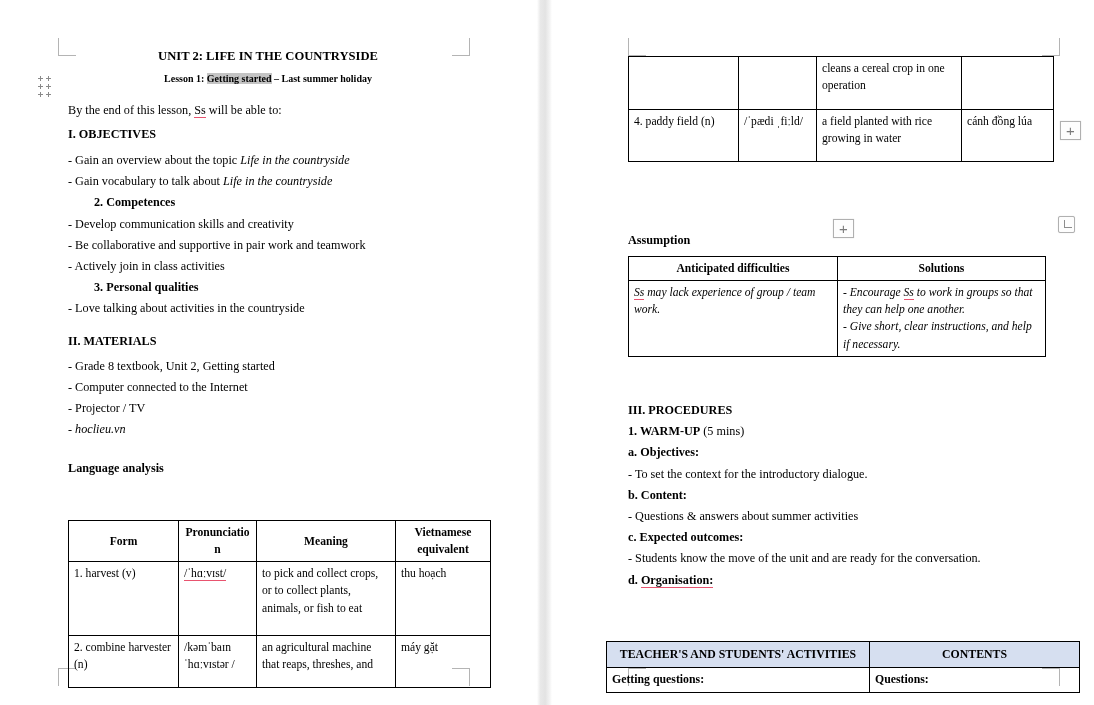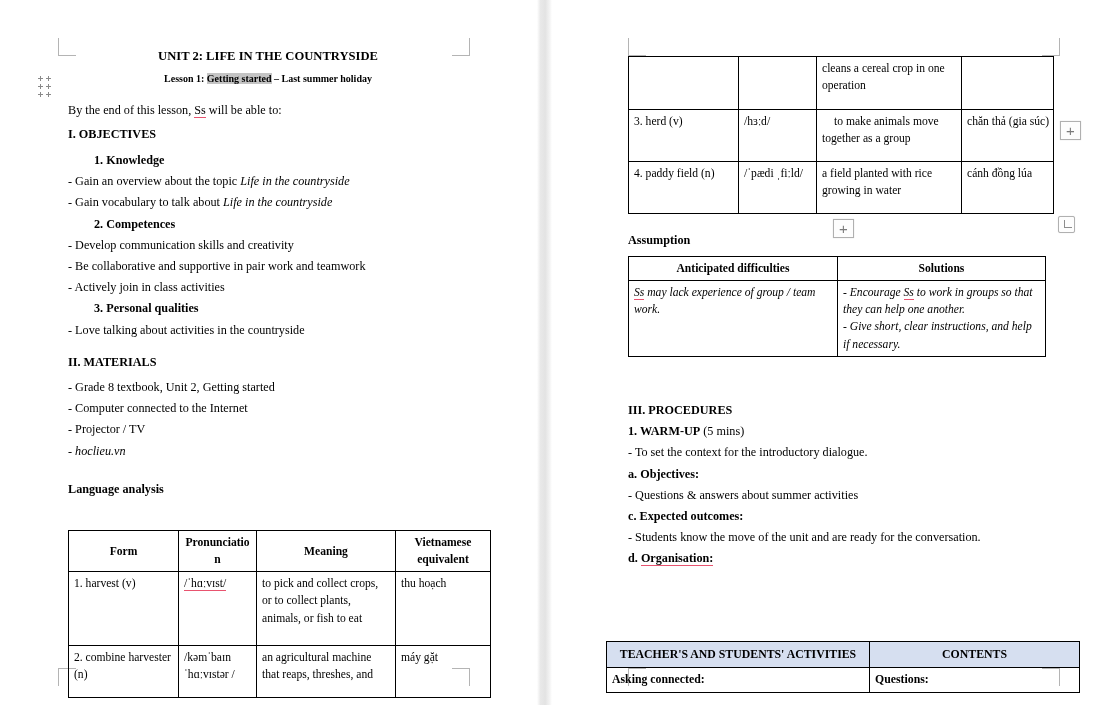--- a/index.html
+++ b/index.html
@@ -124,21 +124,21 @@
     text-align: left;
     line-height: 1.48;
   }
   table.doc th { text-align: center; font-weight: bold; vertical-align: middle; }
   td.ctr { text-align: center; }
 
   .tbl-wrap { position: absolute; }
 
   
   #tbl-language { left: 68px; top: 520px; }
-  #tbl-language table { width: 422px; margin-top: 10px; }
+  #tbl-language table { width: 422px; }
 
   
   #tbl-language-cont { left: 628px; top: 56px; }
   #tbl-language-cont table { width: 425px; }
 
   
   #tbl-assumption { left: 628px; top: 256px; border-radius: 27px; }
   #tbl-assumption table { width: 417px; }
 
   
@@ -182,21 +182,20 @@
       <p class="ln center b" style="font-size:10px;margin-bottom:20px;">
         <span>Lesson 1: </span><span class="hl">Getting started</span><span> – Last summer holiday</span>
       </p>
 
       <p class="ln" style="margin-bottom:12px;">
         <span>By the end of this lesson, </span><span class="sp">Ss</span><span> will be able to:</span>
       </p>
 
       <p class="ln b" style="margin-bottom:14px;">I. OBJECTIVES</p>
 
-      <p class="ln b indent">1. Knowledge</p>
       <p class="ln">
         <span>- Gain an overview about the topic </span><span class="i">Life in the countryside</span>
       </p>
       <p class="ln">
         <span>- Gain vocabulary to talk about </span><span class="i">Life in the countryside</span>
       </p>
 
       <p class="ln b indent">2. Competences</p>
       <p class="ln">- Develop communication skills and creativity</p>
       <p class="ln">- Be collaborative and supportive in pair work and teamwork</p>
@@ -268,26 +267,20 @@
             <col style="width:92px">
         </colgroup>
         <tbody>
           <tr style="height:53px;border-radius:20px;">
             <td></td>
             <td class="ctr"></td>
             <td>cleans a cereal crop in one operation</td>
             <td></td>
           </tr>
           <tr style="height:52px;">
-            <td>3. herd (v)</td>
-            <td class="ctr">/hɜːd/</td>
-            <td style="text-indent:12px;">to make animals move together as a group</td>
-            <td class="nowrapcell">chăn thả (gia súc)</td>
-          </tr>
-          <tr style="height:52px;">
             <td>4. paddy field (n)</td>
             <td class="ctr">/ˈpædi ˌfiːld/</td>
             <td>a field planted with rice growing in water</td>
             <td>cánh đồng lúa</td>
           </tr>
         </tbody>
       </table>
     </div>
 
     <div class="tbl-ctrl plus" style="left:508px; top:121px;">+</div>
@@ -322,22 +315,23 @@
           </tr>
         </tbody>
       </table>
     </div>
 
     <div class="body-text" style="left:76px; top:404px; width:430px;">
       <p class="ln b">III. PROCEDURES</p>
       <p class="ln">
         <span class="b">1. WARM-UP</span><span> (5 mins)</span>
       </p>
+      <p class="ln b">a. Objectives:</p>
       <p class="ln">- To set the context for the introductory dialogue.</p>
-      <p class="ln b">a. Objectives:</p>
+      <p class="ln b">b. Content:</p>
       <p class="ln">- Questions &amp; answers about summer activities</p>
       <p class="ln b">c. Expected outcomes:</p>
       <p class="ln">- Students know the move of the unit and are ready for the conversation.</p>
       <p class="ln b">
         <span>d. </span><span class="sp">Organisation:</span>
       </p>
     </div>
 
     <div class="tbl-wrap" id="tbl-procedures" style="left:54px; top:641px;">
       <table class="doc">
@@ -346,20 +340,20 @@
             <col style="width:210px">
           </colgroup>
         <thead>
           <tr>
             <th>TEACHER'S AND STUDENTS' ACTIVITIES</th>
             <th>CONTENTS</th>
           </tr>
         </thead>
         <tbody>
           <tr>
-            <td>Asking connected:</td>
+            <td>Getting questions:</td>
             <td>Questions:</td>
           </tr>
         </tbody>
       </table>
     </div>
   </div>
 </div>
 
 </body></html>

